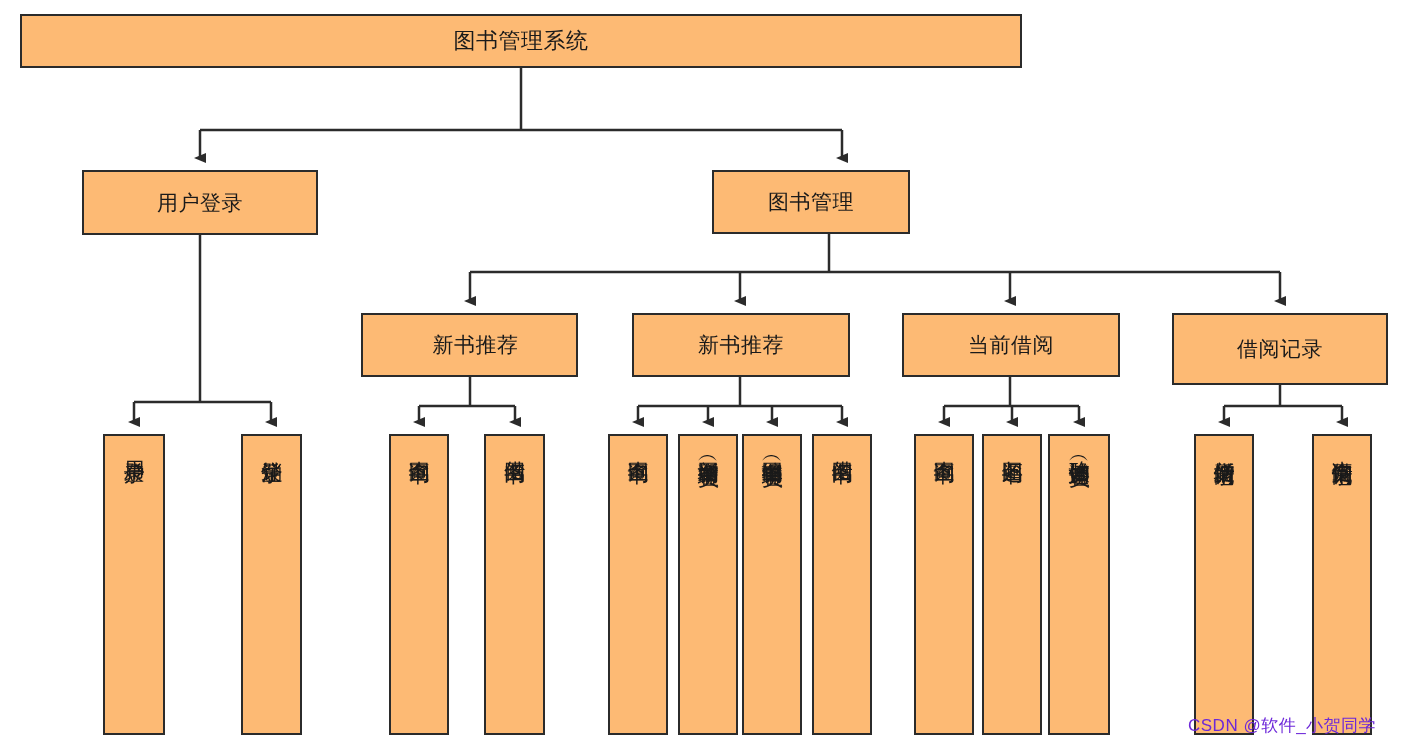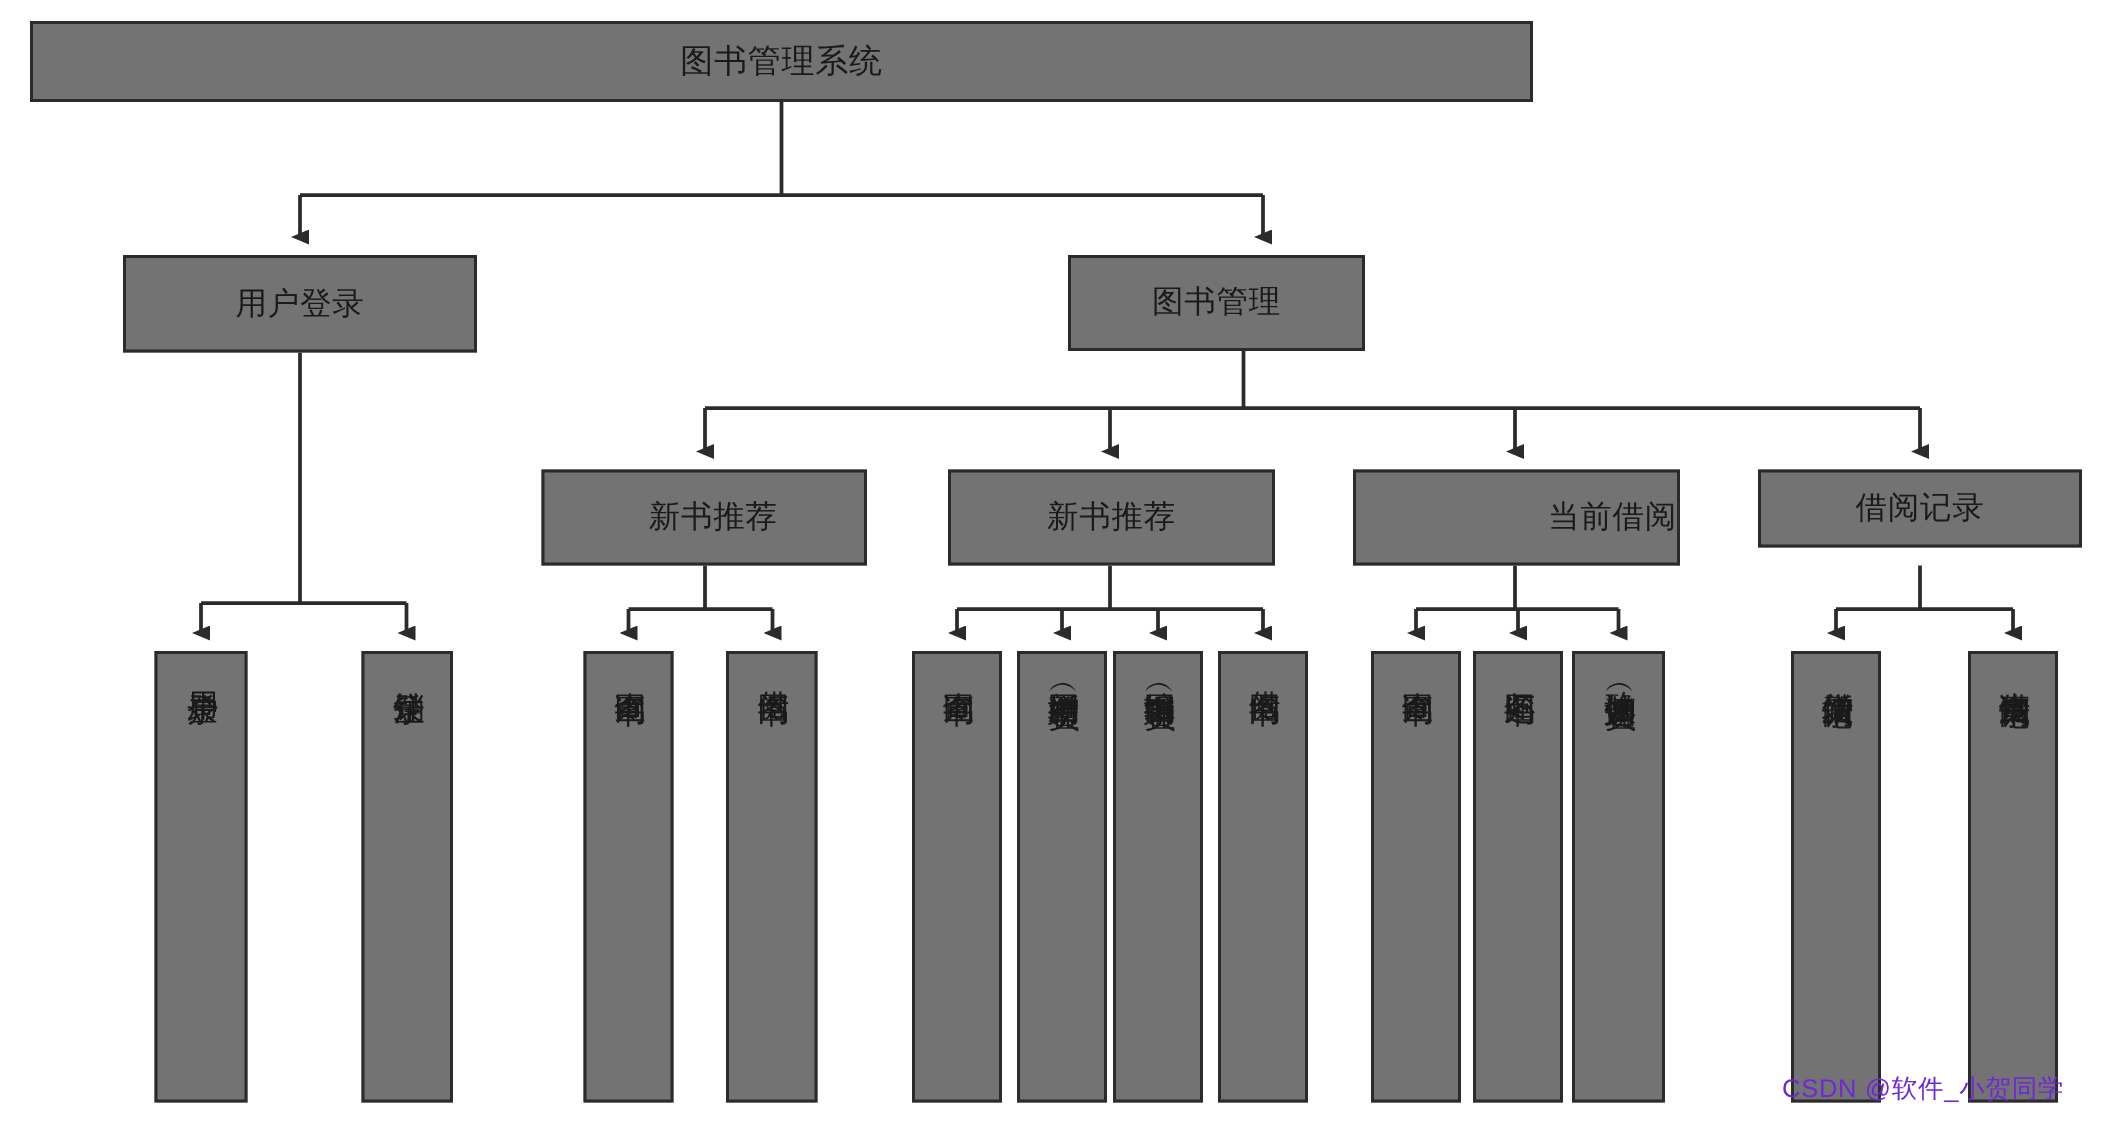--- a/index.html
+++ b/index.html
@@ -21,21 +21,21 @@
     position: absolute;
     left: 0;
     top: 0;
     width: 1405px;
     height: 747px;
     pointer-events: none;
   }
   .node {
     position: absolute;
     box-sizing: border-box;
-    background: #737373;
+    background: #fdba74;
     border: 2px solid #2b2b2b;
     display: flex;
     align-items: center;
     justify-content: center;
     color: #1a1a1a;
   }
   .node.horiz {
     font-size: 21px;
     letter-spacing: 0.5px;
     line-height: 1.2;
@@ -130,24 +130,24 @@
   <div class="node horiz" style="left:712px; top:170px; width:198px; height:64px;">
     <span>图书管理</span>
   </div>
 
   <div class="node horiz" style="left:361px; top:313px; width:217px; height:64px;padding-left:12px;">
     <span>新书推荐</span>
   </div>
   <div class="node horiz" style="left:632px; top:313px; width:218px; height:64px;">
     <span>新书推荐</span>
   </div>
-  <div class="node horiz" style="left:902px; top:313px; width:218px; height:64px;justify-content:flex-end;">
+  <div class="node horiz" style="left:902px; top:313px; width:218px; height:64px;">
     <span>当前借阅</span>
   </div>
-  <div class="node horiz" style="left:1172px; top:313px; width:216px; height:52px;">
+  <div class="node horiz" style="left:1172px; top:313px; width:216px; height:72px;">
     <span>借阅记录</span>
   </div>
 
   <div class="node vert" style="left:103px; top:434px; width:62px; height:301px;">
     <span class="vert-label">用户登录</span>
   </div>
   <div class="node vert" style="left:241px; top:434px; width:61px; height:301px;">
     <span class="vert-label">注销登录</span>
   </div>
 

